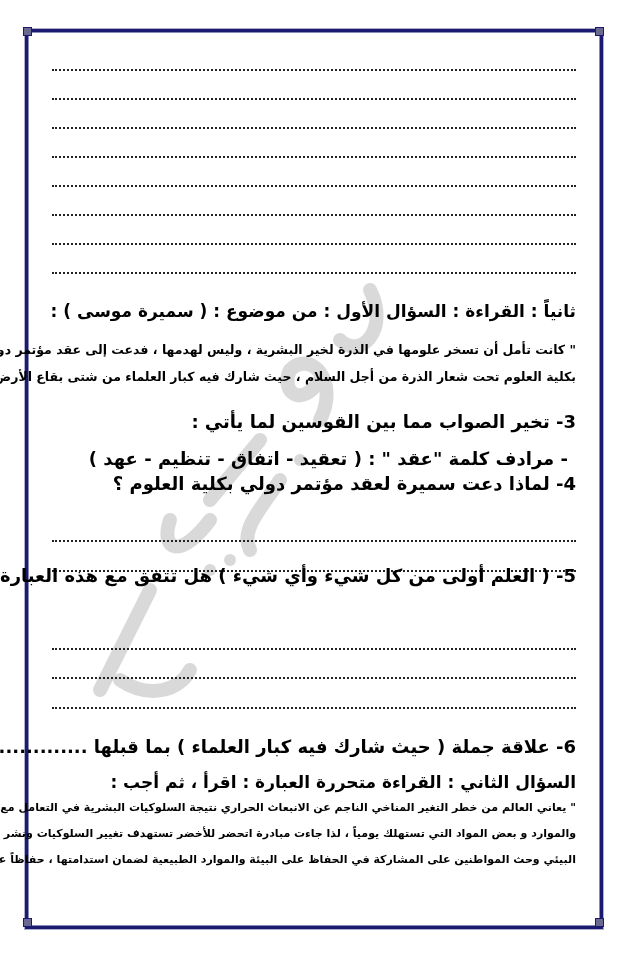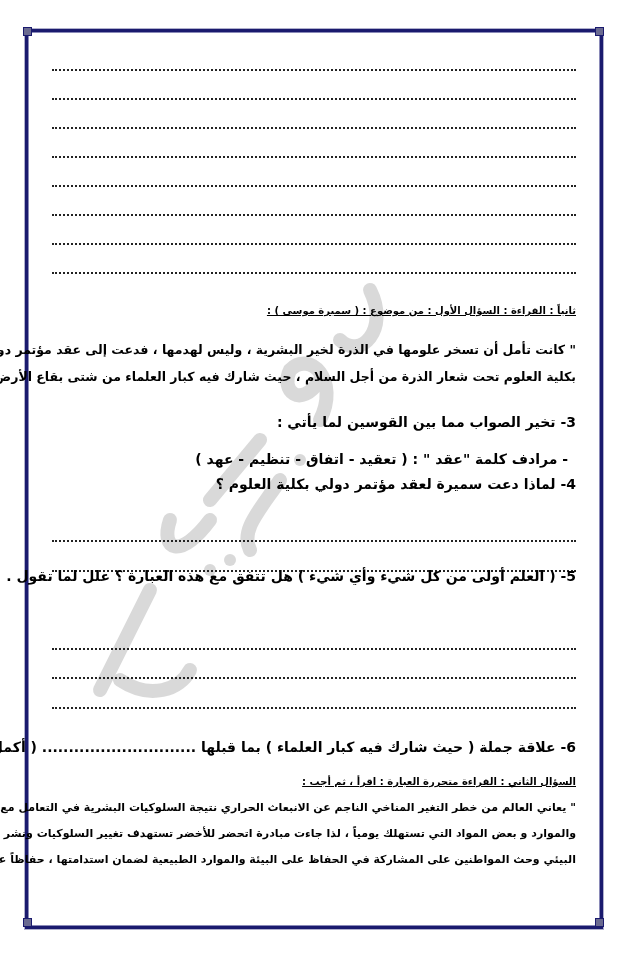--- a/index.html
+++ b/index.html
@@ -17,29 +17,29 @@
   }
   .watermark {
     position: absolute; left: 60px; top: 270px; width: 380px; height: 480px; pointer-events: none; opacity: 0.22;
   }
   .dotline {
     position: absolute; left: 52px; width: 524px; height: 0;
     border-top: 2px dotted #222;
   }
   .line {
     position: absolute; right: 52px; direction: rtl; text-align: right; white-space: nowrap;
-    font-weight: bold; font-size: 14px; line-height: 16px;
+    font-weight: bold; font-size: 18px; line-height: 16px;
   }
   .para {
     position: absolute; right: 52px; width: 524px; direction: rtl; text-align: justify; text-align-last: right;
     font-weight: bold; font-size: 12.5px;
   }
   .para p { margin: 0; white-space: nowrap; }
   .small { font-size: 11px; }
-  .heading { font-size: 10px; text-decoration: underline; }
+  .heading { font-size: 17px; }
 </style>
 </head>
 <body>
 
 <div class="frame"></div>
 <div class="corner" style="left:23px;top:27px;"></div>
 <div class="corner" style="left:595px;top:27px;"></div>
 <div class="corner" style="left:23px;top:918px;"></div>
 <div class="corner" style="left:595px;top:918px;"></div>
 

